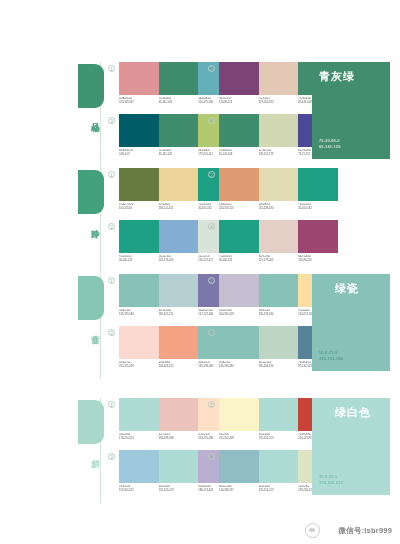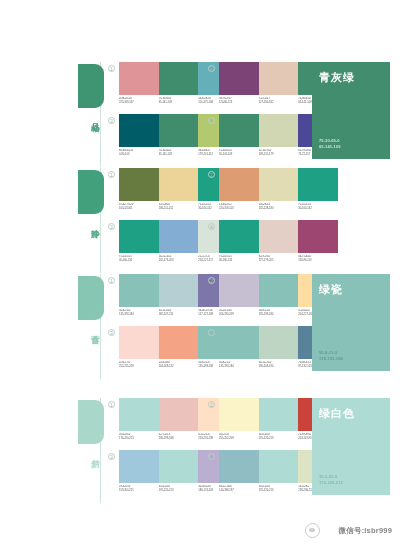--- a/index.html
+++ b/index.html
@@ -114,20 +114,21 @@
     height:97px;
     overflow:hidden;
   }
   .feature-name{
     position:absolute;
     left:7px;top:9px;
     font-size:11px;
     font-weight:bold;
     letter-spacing:1px;
     line-height:13px;
+    font-family:Liberation Mono, monospace;
   }
   .feature-codes{
     position:absolute;
     left:7px;bottom:9px;
     font-size:4px;
     line-height:6px;
     font-weight:bold;
     letter-spacing:0.1px;
   }
 
@@ -451,21 +452,21 @@
                 <div class="l2">190-203-194</div>
               </div>
               <div class="cap">
                 <div>70-48-35-1</div>
                 <div class="l2">87-132-153</div>
               </div>
             </div>
           </div>
         </div>
         <div class="feature" style="background: rgb(136, 193, 184);">
-          <div class="feature-name" style="color: rgb(255, 255, 255);">绿瓷</div>
+          <div class="feature-name" style="color: rgb(255, 255, 255); margin-left: 16px;">绿瓷</div>
           <div class="feature-codes" style="color: rgb(95, 157, 146);">
             <div>50-8-21-0</div>
             <div>135-193-184</div>
           </div>
         </div>
       </div>
       <div class="band" style="top: 398px;">
         <div class="band-rail"></div>
         <div class="band-tab" style="background: rgb(169, 216, 203);"></div>
         <div class="band-label" style="color: rgb(179, 222, 210);">梦幻</div>
@@ -553,21 +554,21 @@
                 <div class="l2">176-220-213</div>
               </div>
               <div class="cap">
                 <div>13-3-28-1</div>
                 <div class="l2">228-236-213</div>
               </div>
             </div>
           </div>
         </div>
         <div class="feature" style="background: rgb(174, 220, 213);">
-          <div class="feature-name" style="color: rgb(255, 255, 255);">绿白色</div>
+          <div class="feature-name" style="color: rgb(255, 255, 255); margin-left: 16px;">绿白色</div>
           <div class="feature-codes" style="color: rgb(125, 189, 178);">
             <div>35-0-20-0</div>
             <div>176-220-213</div>
           </div>
         </div>
       </div>
     </div>
 
   <div class="watermark">
     <span class="wm-logo"></span>

